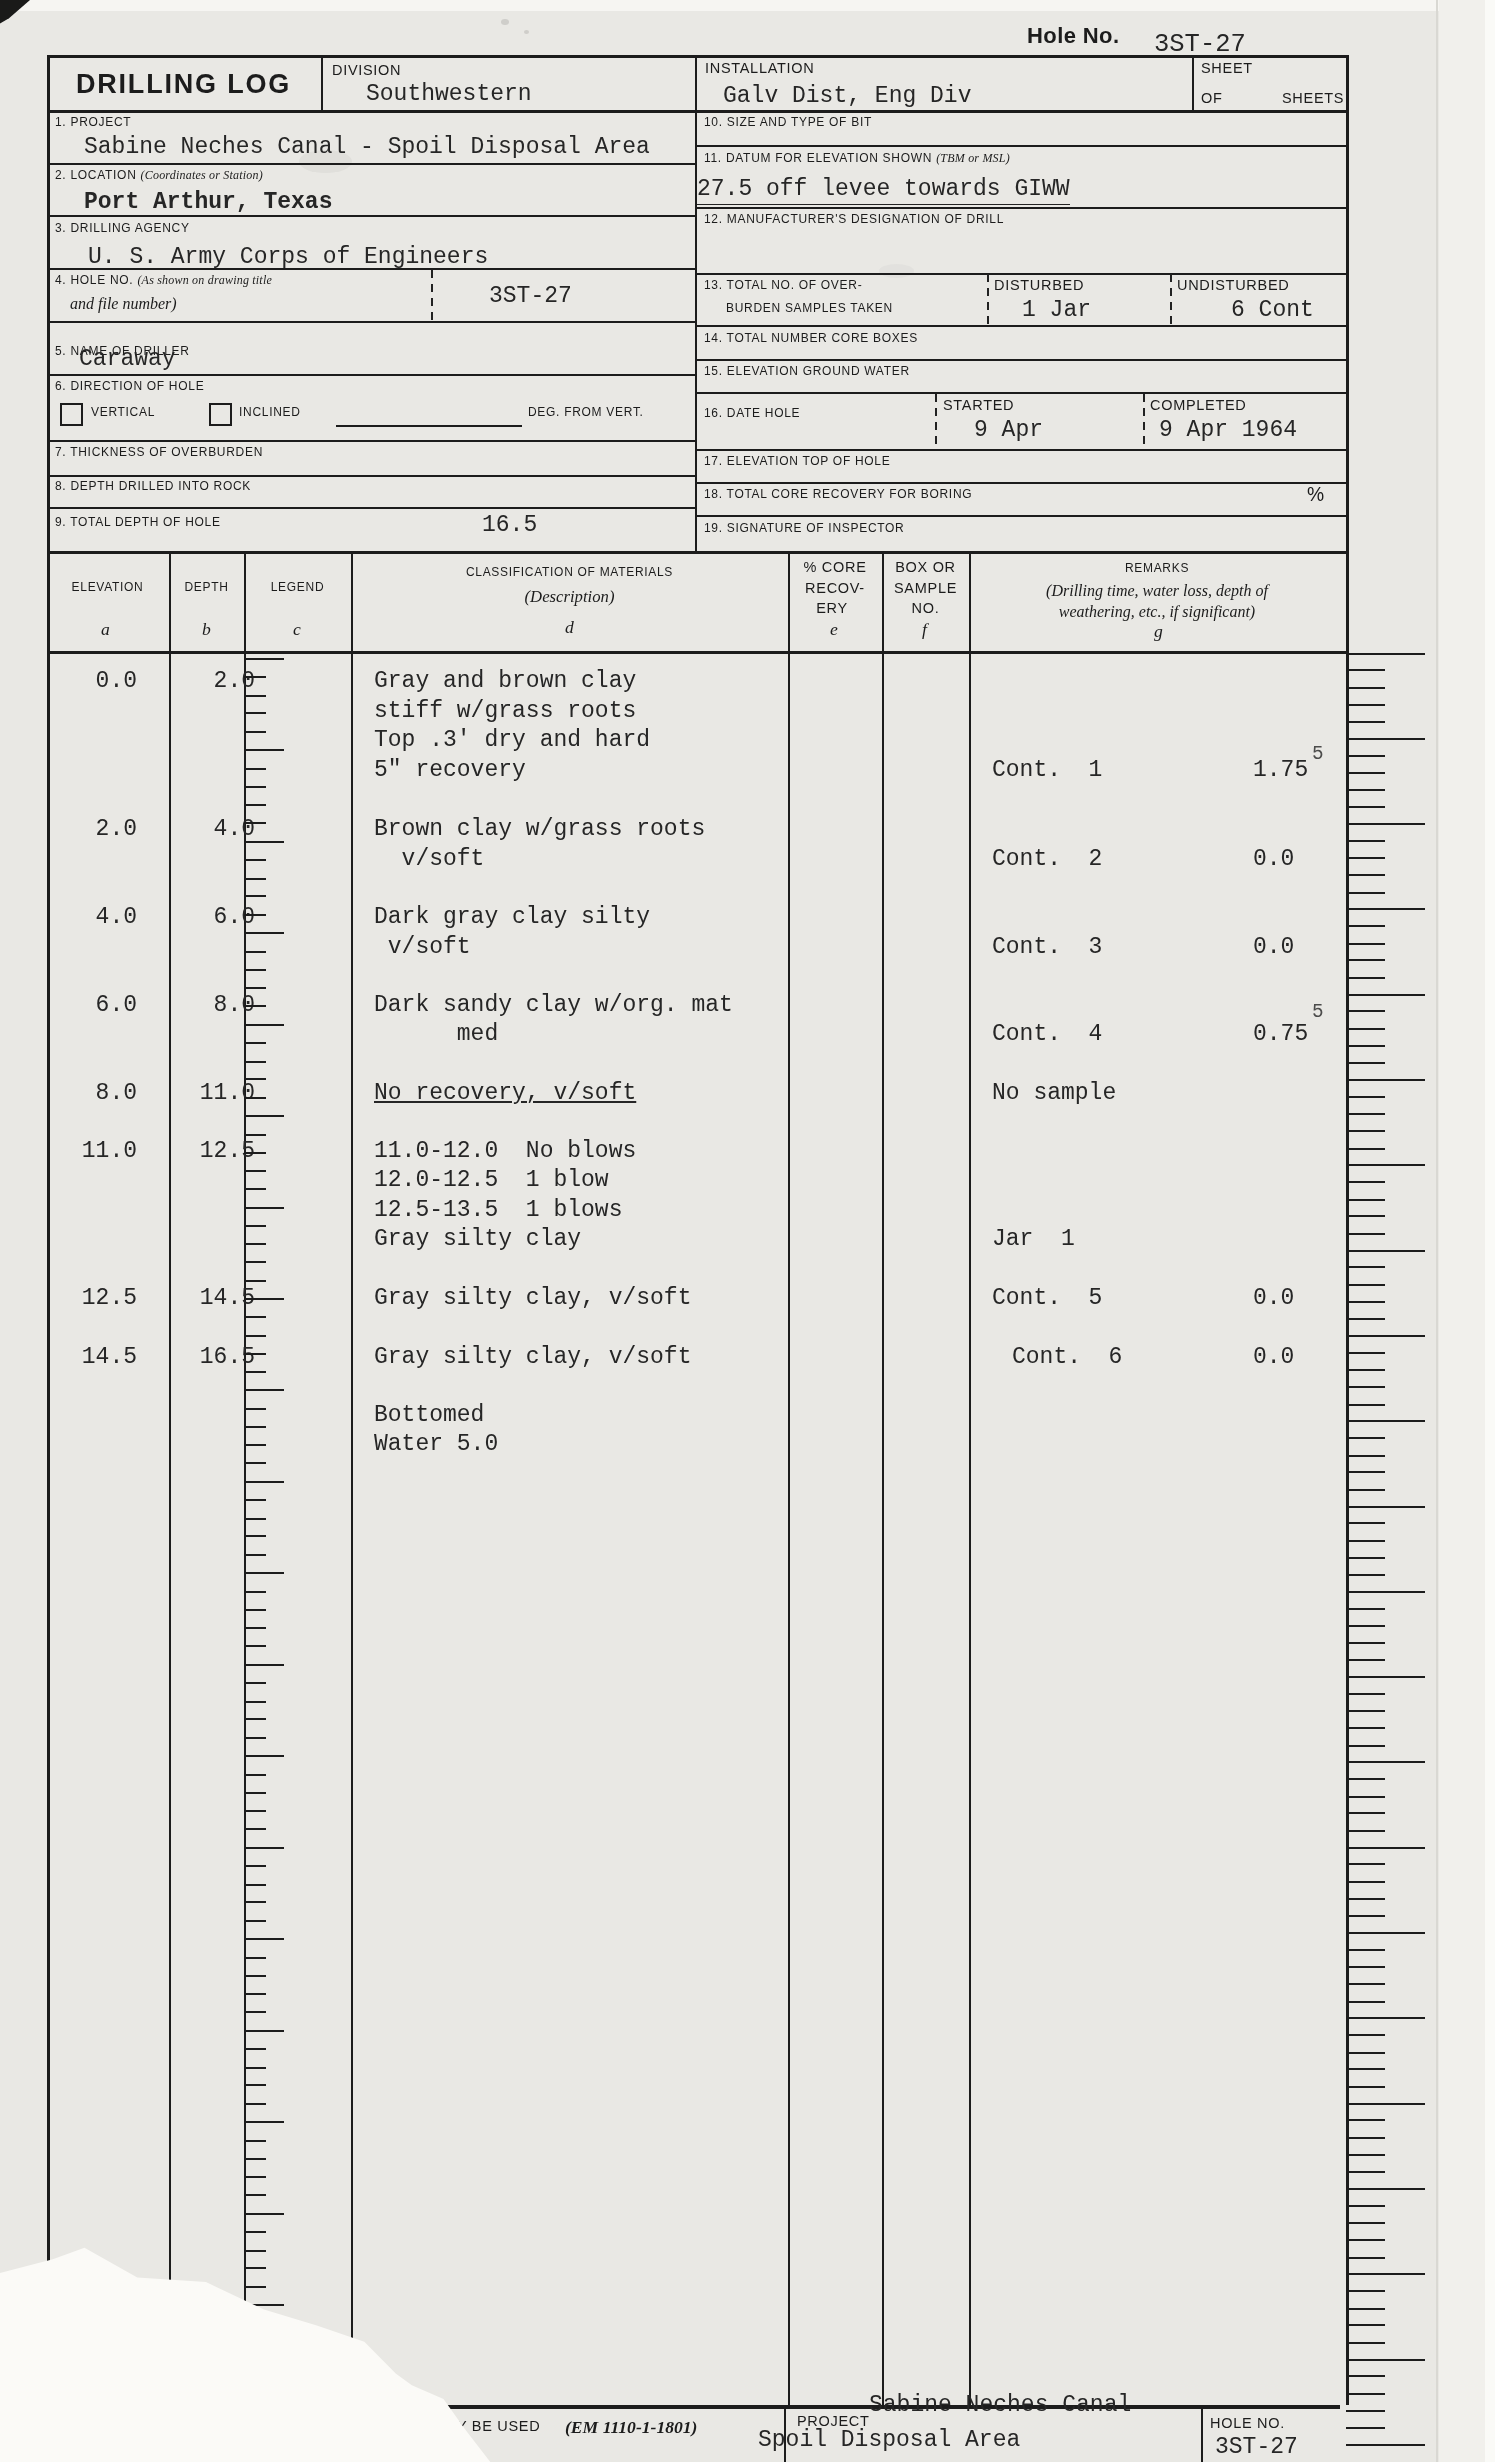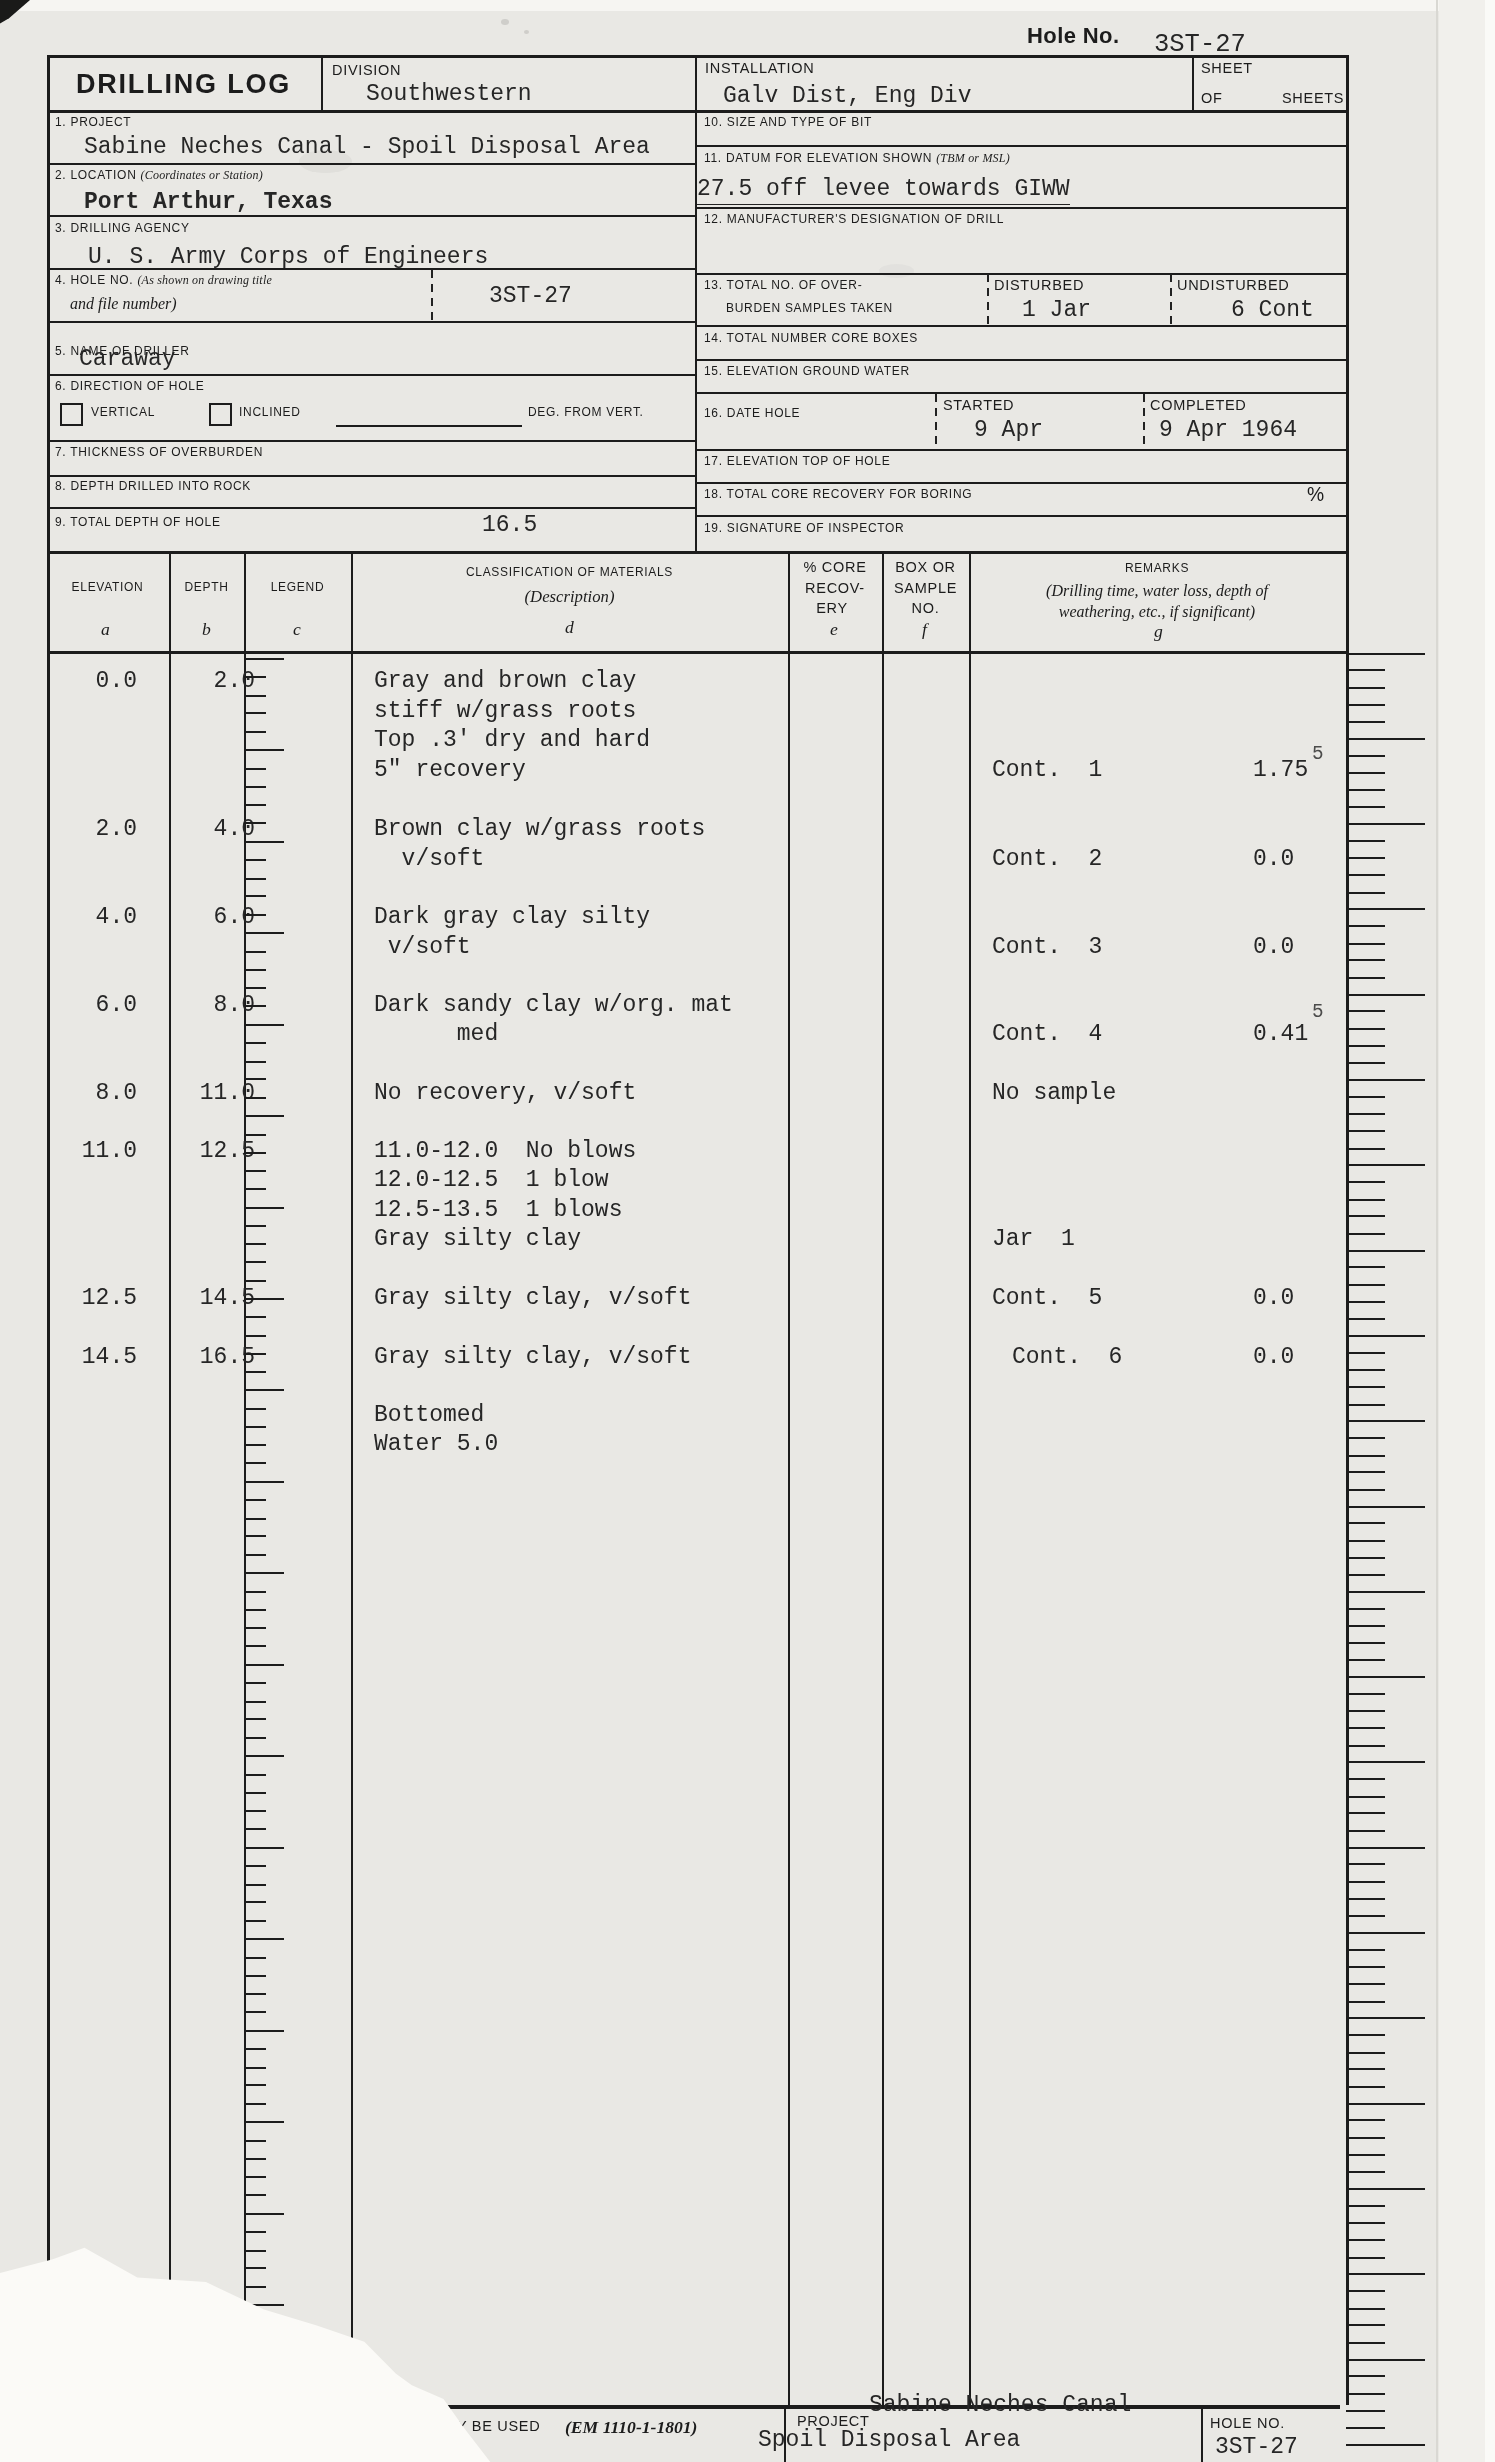--- a/index.html
+++ b/index.html
@@ -200,24 +200,24 @@
       <div class="typed" style="left: 160px; top: 904px; width: 95px; text-align: right;">6.0</div>
       <div class="typed" style="left: 374px; top: 904px;">Dark gray clay silty</div>
       <div class="typed" style="left: 374px; top: 934px;"> v/soft</div>
       <div class="typed" style="left: 992px; top: 934px;">Cont.  3</div>
       <div class="typed" style="left: 1253px; top: 934px;">0.0</div>
       <div class="typed" style="left: 53px; top: 992px; width: 84px; text-align: right;">6.0</div>
       <div class="typed" style="left: 160px; top: 992px; width: 95px; text-align: right;">8.0</div>
       <div class="typed" style="left: 374px; top: 992px;">Dark sandy clay w/org. mat</div>
       <div class="typed" style="left: 374px; top: 1021px;">      med</div>
       <div class="typed" style="left: 992px; top: 1021px;">Cont.  4</div>
-      <div class="typed" style="left: 1253px; top: 1021px;">0.41</div>
+      <div class="typed" style="left: 1253px; top: 1021px;">0.75</div>
       <div class="typed" style="left: 53px; top: 1080px; width: 84px; text-align: right;">8.0</div>
       <div class="typed" style="left: 160px; top: 1080px; width: 95px; text-align: right;">11.0</div>
-      <div class="typed" style="left: 374px; top: 1080px;">No recovery, v/soft</div>
+      <div class="typed" style="left: 374px; top: 1080px; text-decoration: underline;">No recovery, v/soft</div>
       <div class="typed" style="left: 992px; top: 1080px;">No sample</div>
       <div class="typed" style="left: 53px; top: 1138px; width: 84px; text-align: right;">11.0</div>
       <div class="typed" style="left: 160px; top: 1138px; width: 95px; text-align: right;">12.5</div>
       <div class="typed" style="left: 374px; top: 1138px;">11.0-12.0  No blows</div>
       <div class="typed" style="left: 374px; top: 1167px;">12.0-12.5  1 blow</div>
       <div class="typed" style="left: 374px; top: 1197px;">12.5-13.5  1 blows</div>
       <div class="typed" style="left: 374px; top: 1226px;">Gray silty clay</div>
       <div class="typed" style="left: 992px; top: 1226px;">Jar  1</div>
       <div class="typed" style="left: 53px; top: 1285px; width: 84px; text-align: right;">12.5</div>
       <div class="typed" style="left: 160px; top: 1285px; width: 95px; text-align: right;">14.5</div>

